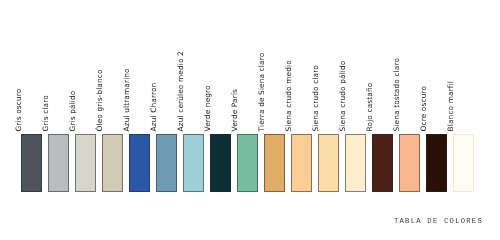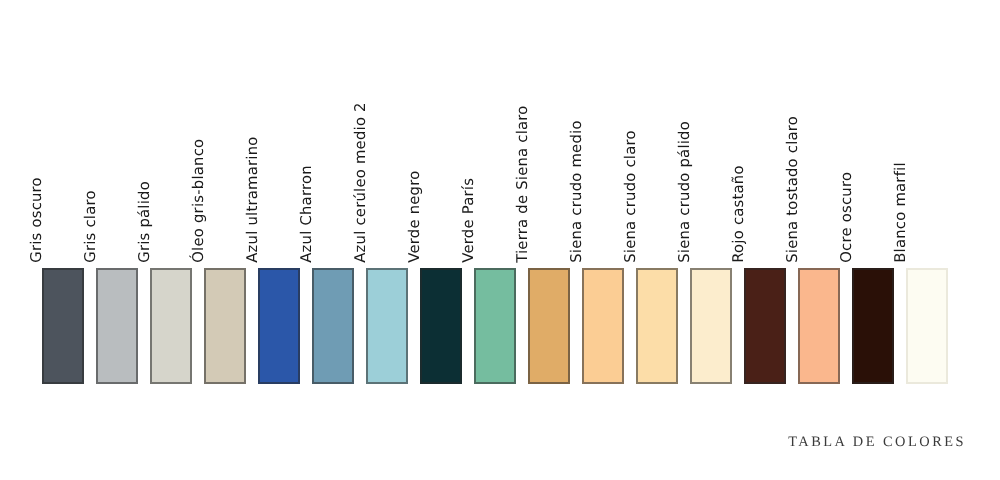--- a/index.html
+++ b/index.html
@@ -73,21 +73,21 @@
   
   #caption {
     position: absolute;
     right: 17px;
     bottom: 12px;
     font-size: 7.2px;
     letter-spacing: 1.25px;
     color: #3a3a3a;
     font-variant: small-caps;
     text-transform: uppercase;
-    font-family: Liberation Serif, serif;
+    font-family: Liberation Mono, monospace;
   }
 </style>
 </head>
 <body>
 
 <div id="page">
 
   <div id="palette">
       <div class="swatch-col">
         <div class="label-wrap">

